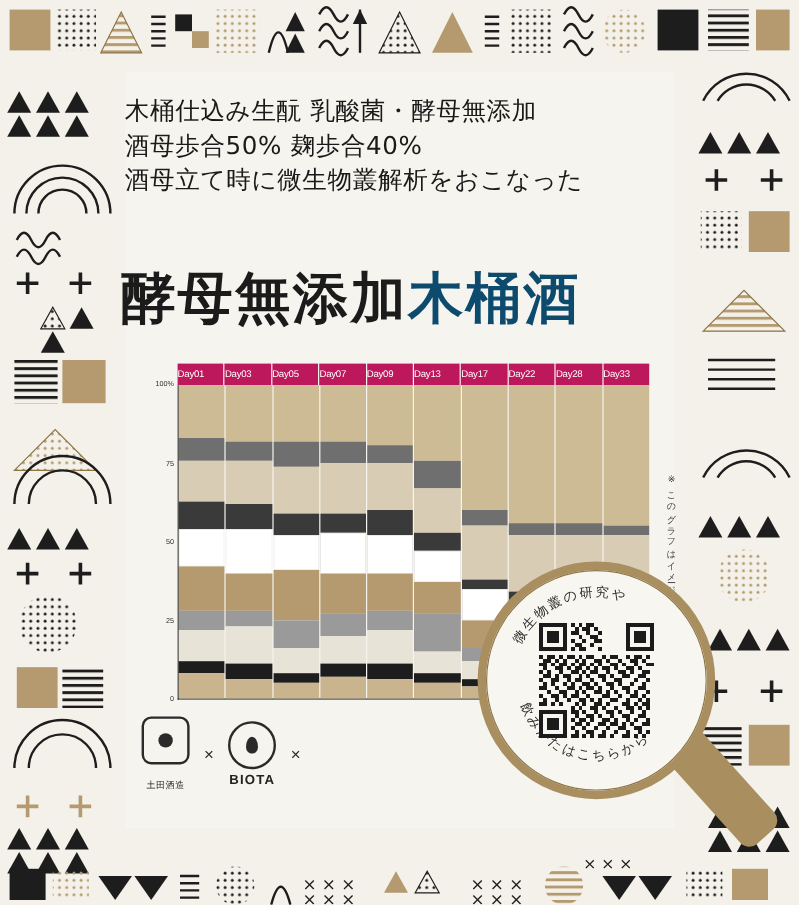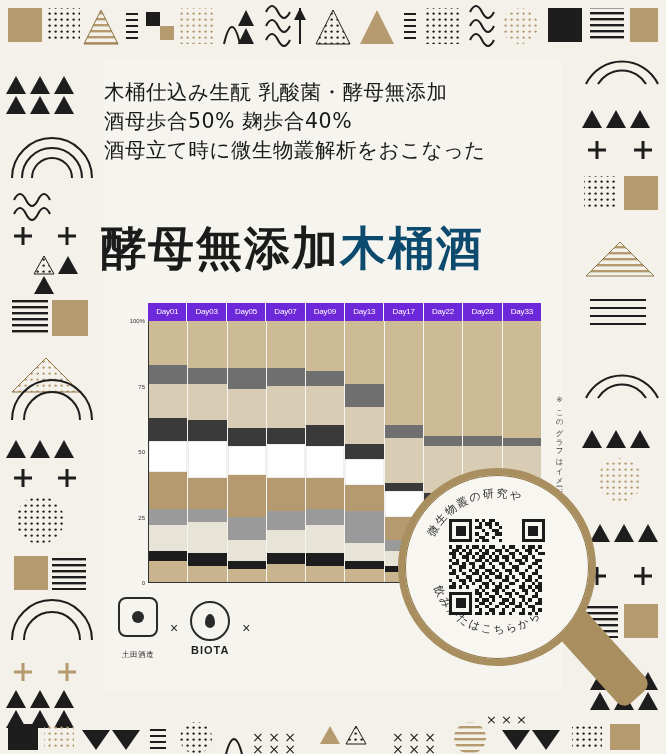--- a/index.html
+++ b/index.html
@@ -59,22 +59,22 @@
     position:absolute;
     left:126px; top:303px;
     width:416px; height:280px;
     z-index:6;
   }
   .chart-head {
     display:flex; height:18px; margin-left:22px; width:394px;
   }
   .chart-head .hcell {
     flex:1; margin-right:1px;
-    background:#6d28d9; color:#fff;
-    font-size:8px; line-height:18px; text-align:center;
+    background:#be185d; color:#fff;
+    font-size:8px; line-height:18px; text-align:left;
     font-family:"Liberation Sans", sans-serif;
     letter-spacing:-0.2px;
   }
   .chart-body {
     position:relative;
     height:262px; margin-left:22px; width:394px;
     border-left:1px solid #333; border-bottom:1px solid #333;
   }
   .bars { position:absolute; inset:0; display:flex; }
   .barcol { flex:1; margin-right:1px; position:relative; height:100%; }

